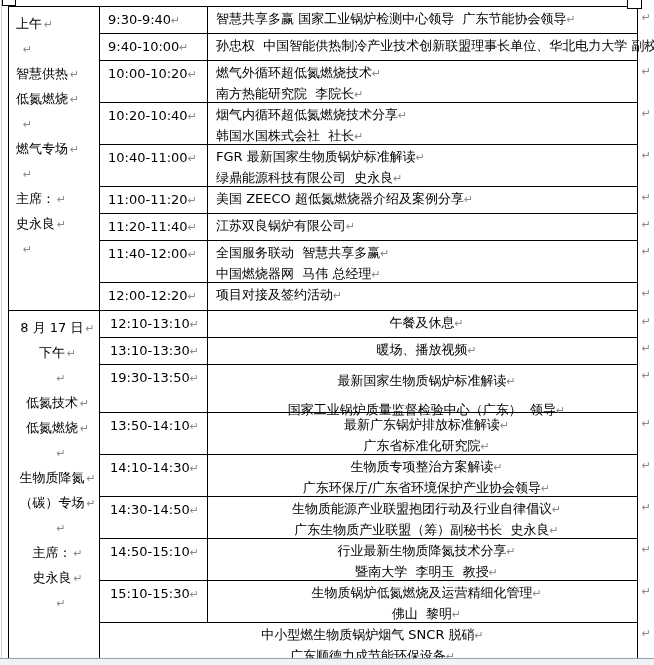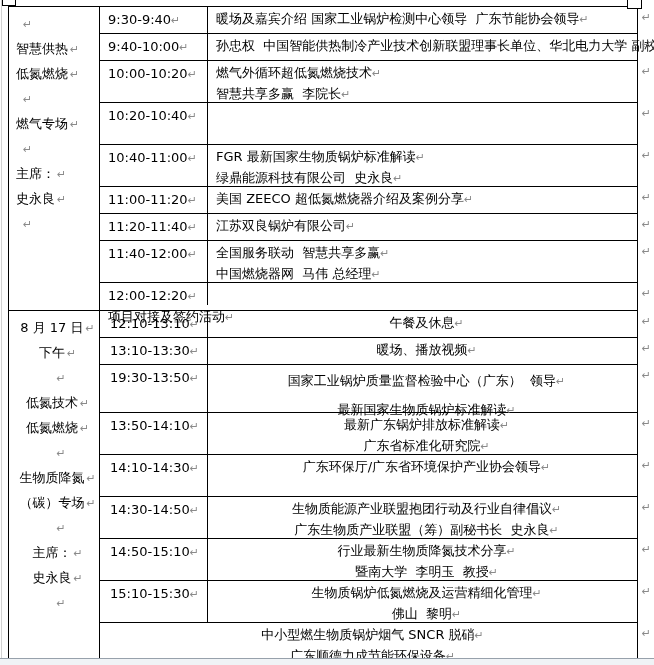--- a/index.html
+++ b/index.html
@@ -22,21 +22,21 @@
     padding:4px 0 0 7px;font-size:13px;
   }
   .session-line{height:25px;line-height:25px;white-space:pre;}
   .session-line .pmark{margin-left:2px;}
   .session-line.empty .pmark{margin-left:7px;}
   .rowsbox{flex:1;min-width:0;}
   .srow{display:flex;position:relative;box-sizing:border-box;border-bottom:1px solid #000;}
   .srow.h1{height:27px;}
   .srow.h2{height:42px;}
   .srow.h2.wide{height:48px;}
-  .section .srow:last-child{border-bottom:none;flex-direction:column;}
+  .section .srow:last-child{border-bottom:none;}
   .time-cell{
     width:108px;box-sizing:border-box;border-right:1px solid #000;
     padding:5px 6px 0 8px;font-size:13px;line-height:16px;white-space:pre;
   }
   .content-cell{flex:1;min-width:0;padding:2px 0 0 8px;font-size:13px;}
   .content-line{line-height:20px;white-space:pre;}
   .wide .content-line{line-height:28px;}
   .pmark{color:#8a8a8a;font-size:11px;font-family:"DejaVu Sans",sans-serif;}
   .row-end-mark{position:absolute;right:-14px;top:4px;}
   .bottom-bar{
@@ -47,55 +47,60 @@
 </head>
 <body>
 
 <div class="screen">
   <div class="page-left-edge"></div>
   <div class="handle-partial handle-tl"></div>
   <div class="handle-partial handle-tr"></div>
   <div class="conf-table" id="schedule-table">
       <div class="section">
         <div class="session-cell">
+          <div class="session-line"><span>上午</span><span class="pmark">↵</span></div>
           <div class="session-line empty"><span></span><span class="pmark">↵</span></div>
           <div class="session-line"><span>智慧供热</span><span class="pmark">↵</span></div>
           <div class="session-line"><span>低氮燃烧</span><span class="pmark">↵</span></div>
           <div class="session-line empty"><span></span><span class="pmark">↵</span></div>
           <div class="session-line"><span>燃气专场</span><span class="pmark">↵</span></div>
           <div class="session-line empty"><span></span><span class="pmark">↵</span></div>
           <div class="session-line"><span>主席：</span><span class="pmark">↵</span></div>
           <div class="session-line"><span>史永良</span><span class="pmark">↵</span></div>
           <div class="session-line empty"><span></span><span class="pmark">↵</span></div>
         </div>
         <div class="rowsbox">
           <div class="srow h1">
             <div class="time-cell"><span>9:30-9:40</span><span class="pmark">↵</span></div>
             <div class="content-cell">
-              <div class="content-line"><span>暖场及嘉宾介绍 国家工业锅炉检测中心领导  广东节能协会领导</span><span class="pmark">↵</span></div>
+              <div class="content-line"><span>智慧共享多赢 国家工业锅炉检测中心领导  广东节能协会领导</span><span class="pmark">↵</span></div>
             </div>
             <span class="pmark row-end-mark">↵</span>
           </div>
           <div class="srow h1">
             <div class="time-cell"><span>9:40-10:00</span><span class="pmark">↵</span></div>
             <div class="content-cell">
               <div class="content-line"><span>孙忠权  中国智能供热制冷产业技术创新联盟理事长单位、华北电力大学 副校长</span></div>
             </div>
             <span class="pmark row-end-mark">↵</span>
           </div>
           <div class="srow h2">
             <div class="time-cell"><span>10:00-10:20</span><span class="pmark">↵</span></div>
             <div class="content-cell">
               <div class="content-line"><span>燃气外循环超低氮燃烧技术</span><span class="pmark">↵</span></div>
-              <div class="content-line"><span>智慧共享多赢  李院长</span><span class="pmark">↵</span></div>
+              <div class="content-line"><span>南方热能研究院  李院长</span><span class="pmark">↵</span></div>
             </div>
             <span class="pmark row-end-mark">↵</span>
           </div>
           <div class="srow h2">
             <div class="time-cell"><span>10:20-10:40</span><span class="pmark">↵</span></div>
+            <div class="content-cell">
+              <div class="content-line"><span>烟气内循环超低氮燃烧技术分享</span><span class="pmark">↵</span></div>
+              <div class="content-line"><span>韩国水国株式会社  社长</span><span class="pmark">↵</span></div>
+            </div>
             <span class="pmark row-end-mark">↵</span>
           </div>
           <div class="srow h2">
             <div class="time-cell"><span>10:40-11:00</span><span class="pmark">↵</span></div>
             <div class="content-cell">
               <div class="content-line"><span>FGR 最新国家生物质锅炉标准解读</span><span class="pmark">↵</span></div>
               <div class="content-line"><span>绿鼎能源科技有限公司  史永良</span><span class="pmark">↵</span></div>
             </div>
             <span class="pmark row-end-mark">↵</span>
           </div>
@@ -156,36 +161,37 @@
           <div class="srow h1">
             <div class="time-cell"><span>13:10-13:30</span><span class="pmark">↵</span></div>
             <div class="content-cell">
               <div class="content-line"><span>暖场、播放视频</span><span class="pmark">↵</span></div>
             </div>
             <span class="pmark row-end-mark">↵</span>
           </div>
           <div class="srow h2 wide">
             <div class="time-cell"><span>19:30-13:50</span><span class="pmark">↵</span></div>
             <div class="content-cell">
+              <div class="content-line"><span>最新国家生物质锅炉标准解读</span><span class="pmark">↵</span></div>
               <div class="content-line"><span>国家工业锅炉质量监督检验中心（广东）  领导</span><span class="pmark">↵</span></div>
-              <div class="content-line"><span>最新国家生物质锅炉标准解读</span><span class="pmark">↵</span></div>
             </div>
             <span class="pmark row-end-mark">↵</span>
           </div>
           <div class="srow h2">
             <div class="time-cell"><span>13:50-14:10</span><span class="pmark">↵</span></div>
             <div class="content-cell">
               <div class="content-line"><span>最新广东锅炉排放标准解读</span><span class="pmark">↵</span></div>
               <div class="content-line"><span>广东省标准化研究院</span><span class="pmark">↵</span></div>
             </div>
             <span class="pmark row-end-mark">↵</span>
           </div>
           <div class="srow h2">
             <div class="time-cell"><span>14:10-14:30</span><span class="pmark">↵</span></div>
             <div class="content-cell">
+              <div class="content-line"><span>生物质专项整治方案解读</span><span class="pmark">↵</span></div>
               <div class="content-line"><span>广东环保厅/广东省环境保护产业协会领导</span><span class="pmark">↵</span></div>
             </div>
             <span class="pmark row-end-mark">↵</span>
           </div>
           <div class="srow h2">
             <div class="time-cell"><span>14:30-14:50</span><span class="pmark">↵</span></div>
             <div class="content-cell">
               <div class="content-line"><span>生物质能源产业联盟抱团行动及行业自律倡议</span><span class="pmark">↵</span></div>
               <div class="content-line"><span>广东生物质产业联盟（筹）副秘书长  史永良</span><span class="pmark">↵</span></div>
             </div>

